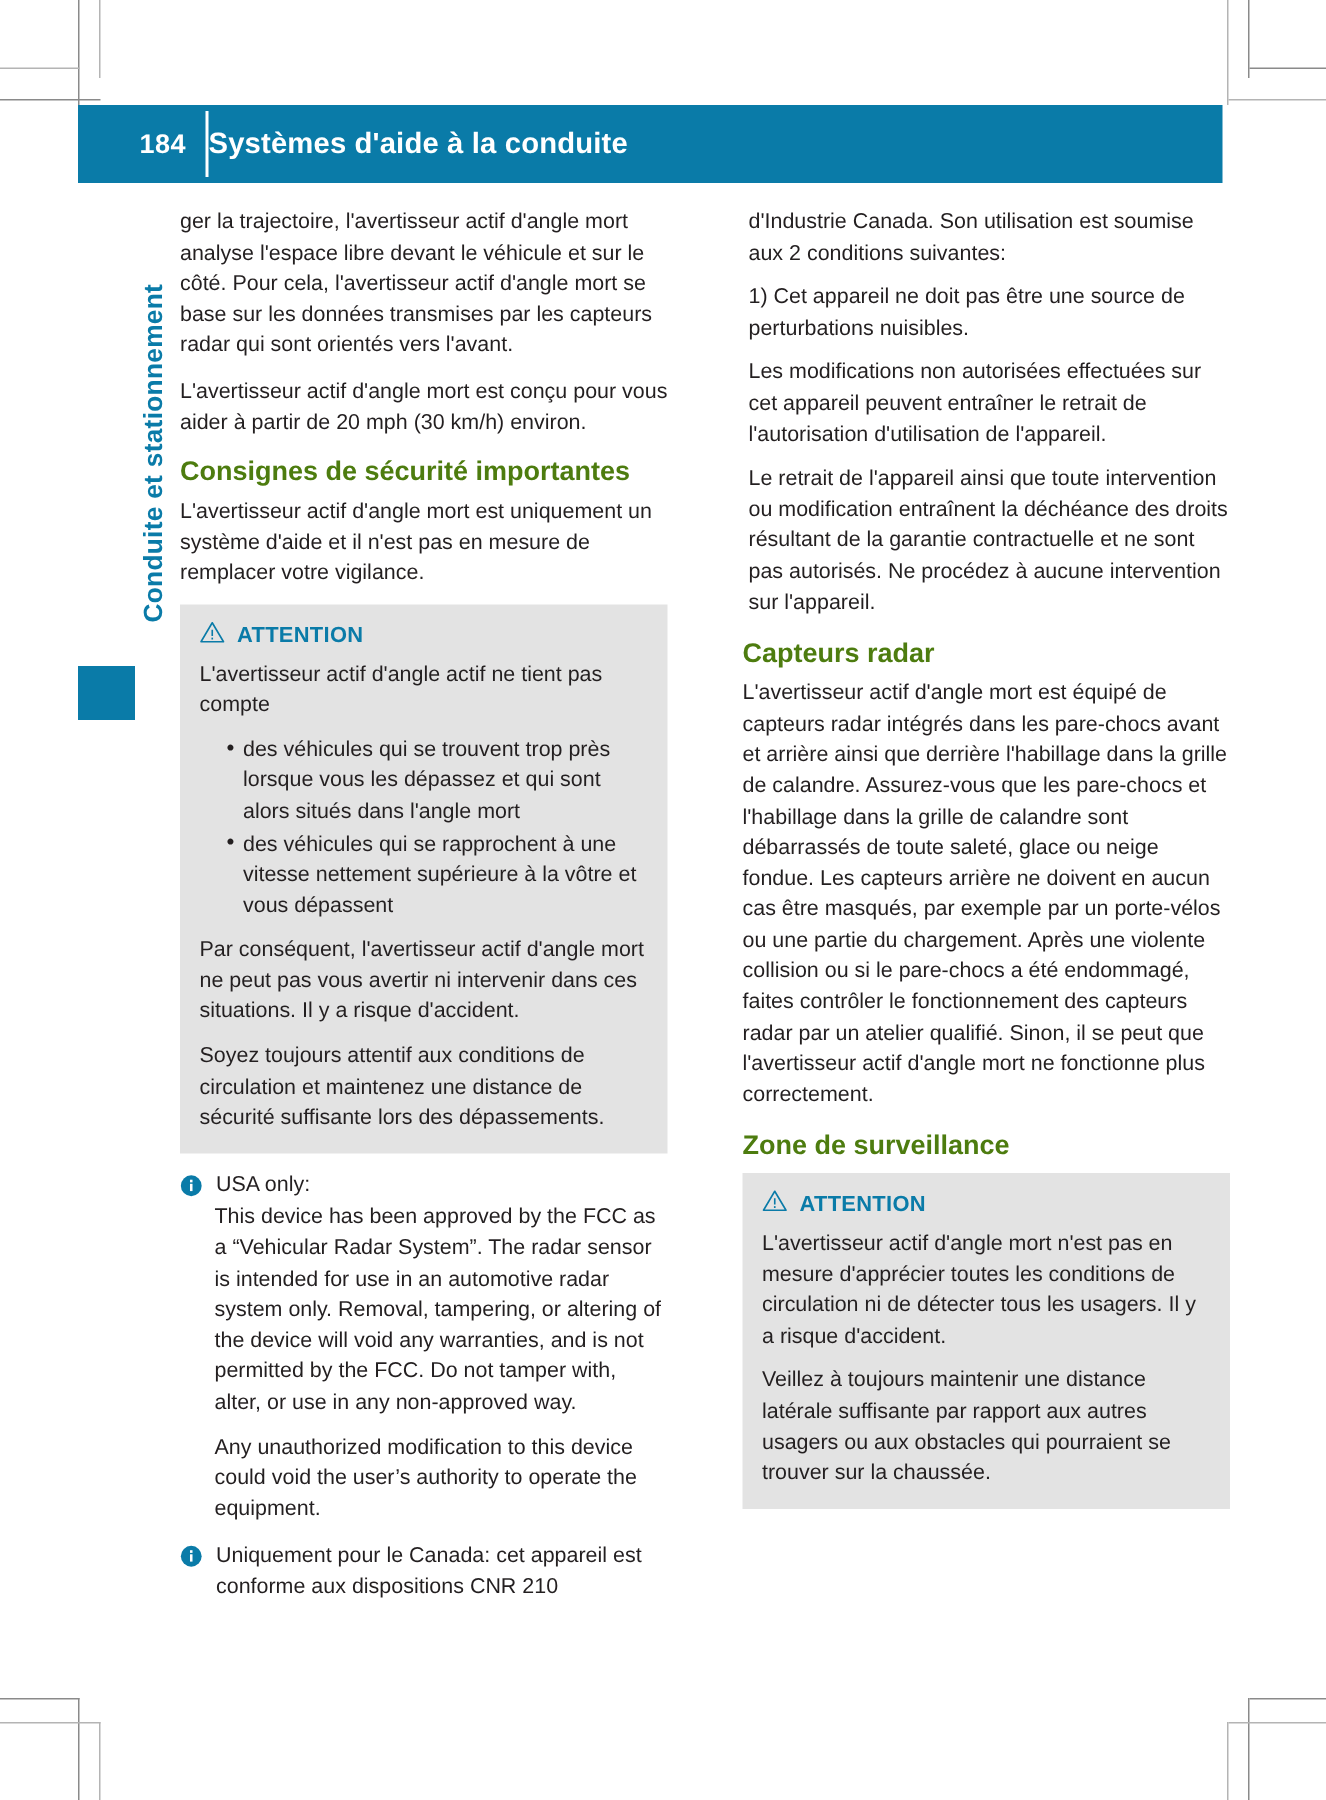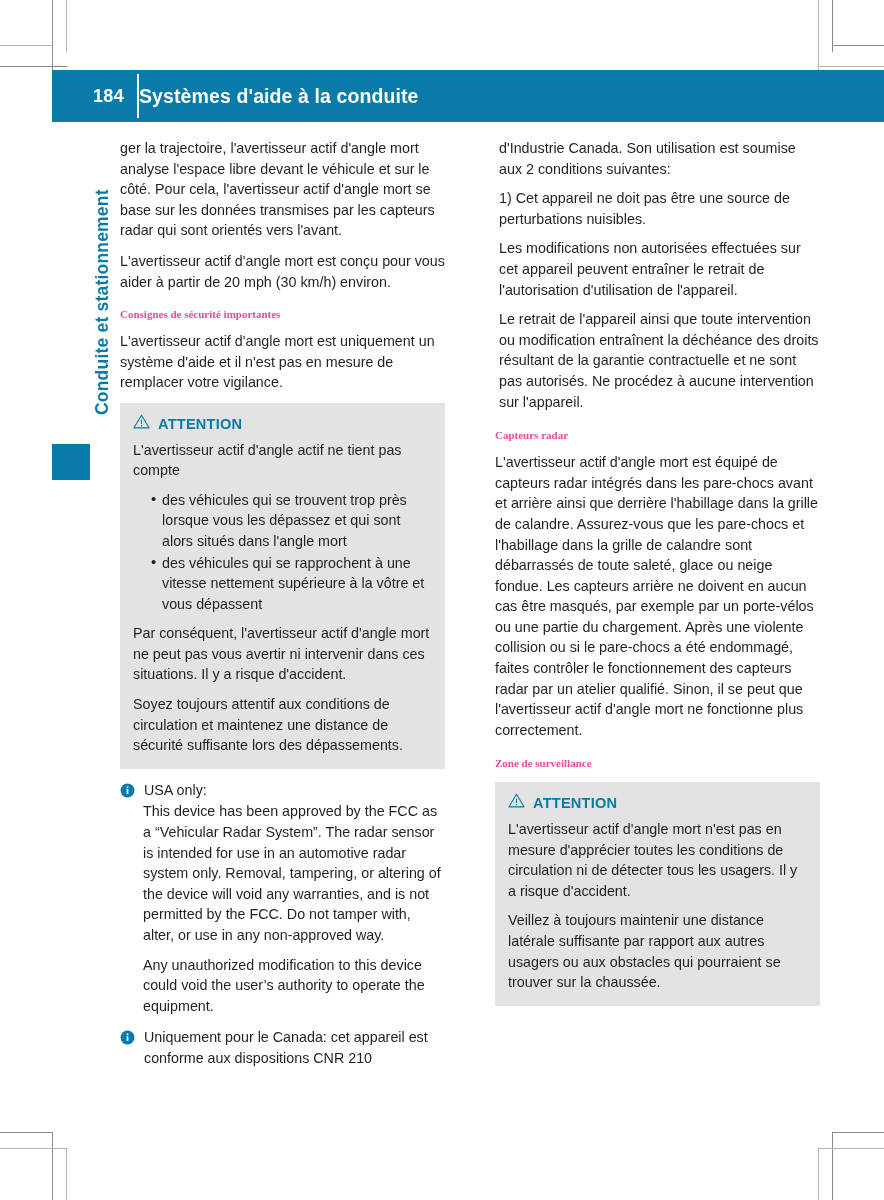--- a/index.html
+++ b/index.html
@@ -20,21 +20,21 @@
     position: absolute;
     background: #8a8a8a;
   }
   .cropmark.light { background: #b4b4b4; }
 
   
   #header-band {
     position: absolute;
     left: 52px;
     top: 70px;
-    width: 832px;
+    width: 763px;
     height: 52px;
     background: #0a7ba8;
     display: flex;
     align-items: center;
   }
   #page-number {
     width: 72px;
     text-align: right;
     padding-right: 13px;
     color: #ffffff;
@@ -96,25 +96,24 @@
   #column-left { margin-left: 68px; }
   #column-right { margin-left: 50px; }
 
   p.para {
     margin: 0 0 10px 0;
     text-align: left;
   }
   p.para.tight { margin-bottom: 9px; }
   h3.subhead {
     margin: 14px 0 7px 0;
-    font-size: 11px;
+    font-size: 18px;
     font-weight: bold;
     line-height: 19px;
-    color: #ec4899;
-    font-family: Liberation Serif, serif;
+    color: #4d7c0f;
   }
   h3.subhead.first { margin-top: 13px; }
 
   
   .warning-box {
     background: #e3e3e3;
     padding: 11px 14px 13px 13px;
     margin: 9px 0 11px 0;
   }
   .warning-title {

